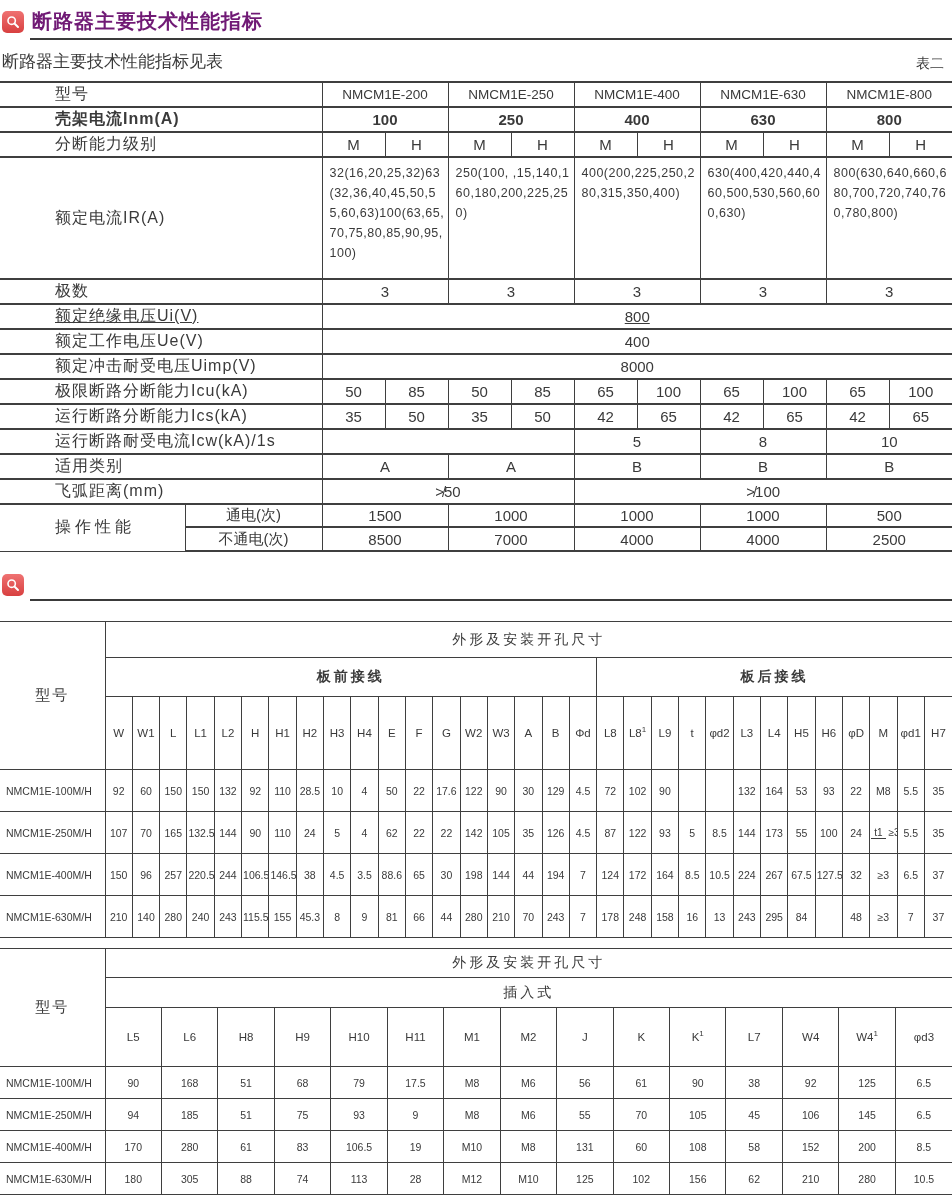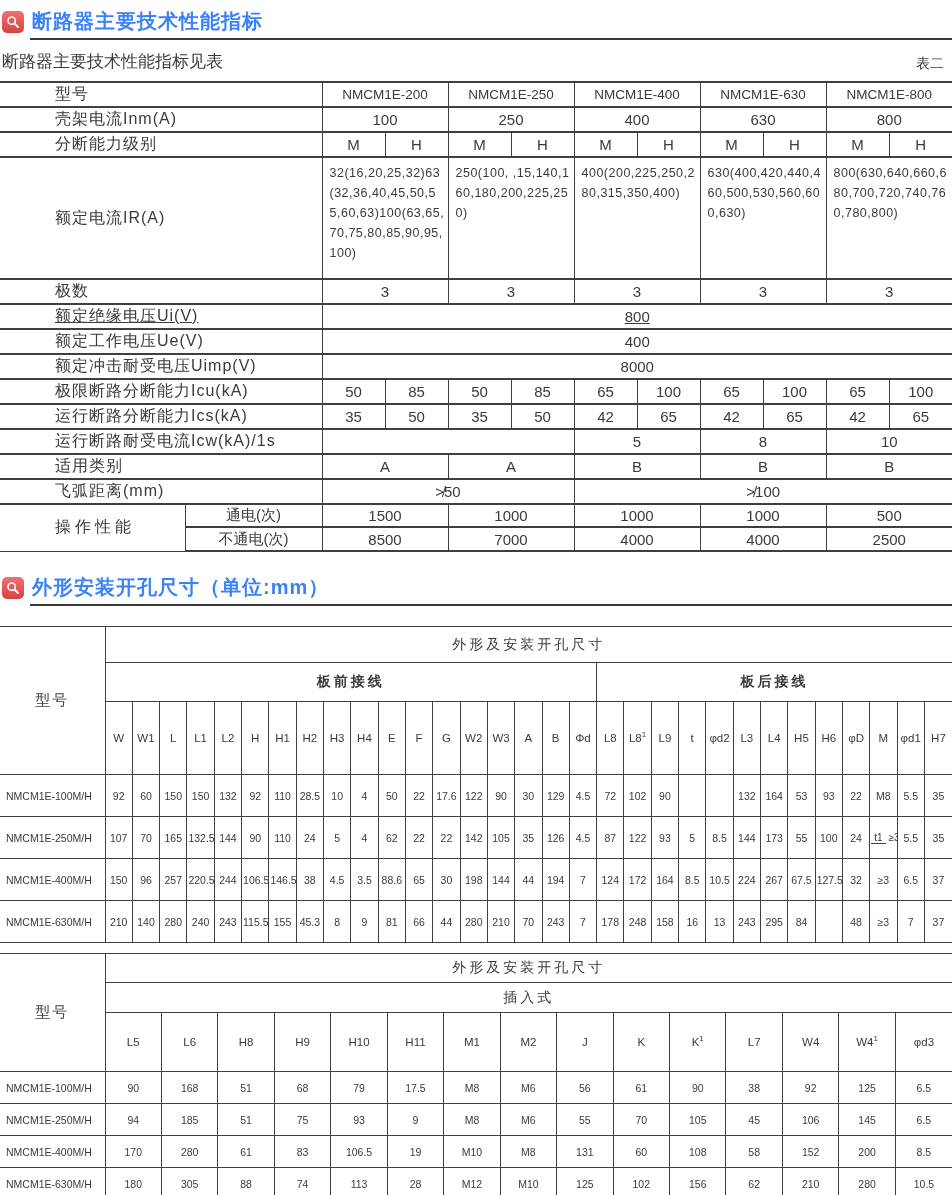--- a/index.html
+++ b/index.html
@@ -11,21 +11,21 @@
   }
   .page { width:952px; padding:0; }
 
   
   .sec-head { display:flex; align-items:center; gap:8px; padding:8px 0 3px 2px; }
   .marker {
     width:22px; height:22px; border-radius:5px; flex:0 0 22px;
     background:linear-gradient(180deg,#ef7272 0%,#d84040 100%);
     display:flex; align-items:center; justify-content:center;
   }
-  .sec-title { color:#3b82f6; font-size:20px; font-weight:bold; letter-spacing:1px; }
+  .sec-title { color:#701a75; font-size:20px; font-weight:bold; letter-spacing:1px; }
   .rule { border-top:2px solid #3a3a3a; margin-left:30px; }
 
   .intro-row { display:flex; justify-content:space-between; align-items:flex-end; padding:10px 6px 2px 2px; }
   .intro-text { font-size:17px; }
   .table-tag { font-size:14px; padding-right:2px; }
 
   
   table { border-collapse:collapse; width:952px; table-layout:fixed; }
   td { text-align:center; vertical-align:middle; overflow:hidden; }
   sup { font-size:8px; vertical-align:super; line-height:0; }
@@ -96,21 +96,21 @@
     </colgroup>
     <tbody>
         <tr style="height: 25px;">
           <td colspan="2" class="lbl">型号</td>
           <td colspan="2" class="model">NMCM1E-200</td>
           <td colspan="2" class="model">NMCM1E-250</td>
           <td colspan="2" class="model">NMCM1E-400</td>
           <td colspan="2" class="model">NMCM1E-630</td>
           <td colspan="2" class="model">NMCM1E-800</td>
         </tr>
-        <tr style="height: 24px;">
+        <tr style="height: 24px; font-weight: bold;">
           <td colspan="2" class="lbl">壳架电流Inm(A)</td>
           <td colspan="2">100</td>
           <td colspan="2">250</td>
           <td colspan="2">400</td>
           <td colspan="2">630</td>
           <td colspan="2">800</td>
         </tr>
         <tr style="height: 23px;">
           <td colspan="2" class="lbl">分断能力级别</td>
           <td>M</td>
@@ -218,21 +218,20 @@
       </tbody>
   </table>
 
   <div class="sec-head" style="margin-top:14px">
     <div class="marker">
       <svg width="16" height="16" viewBox="0 0 24 24">
         <circle cx="10" cy="10" r="5.5" fill="none" stroke="#ffffff" stroke-width="2.4"></circle>
         <line x1="14.2" y1="14.2" x2="19.5" y2="19.5" stroke="#ffffff" stroke-width="3" stroke-linecap="round"></line>
       </svg>
     </div>
-    <span class="sec-title">外形安装开孔尺寸（单位:mm）</span>
   </div>
   <div class="rule"></div>
 
   <div style="height:20px"></div>
 
   <table class="t2">
     <colgroup>
         <col style="width:105px">
       </colgroup>
     <tbody>

